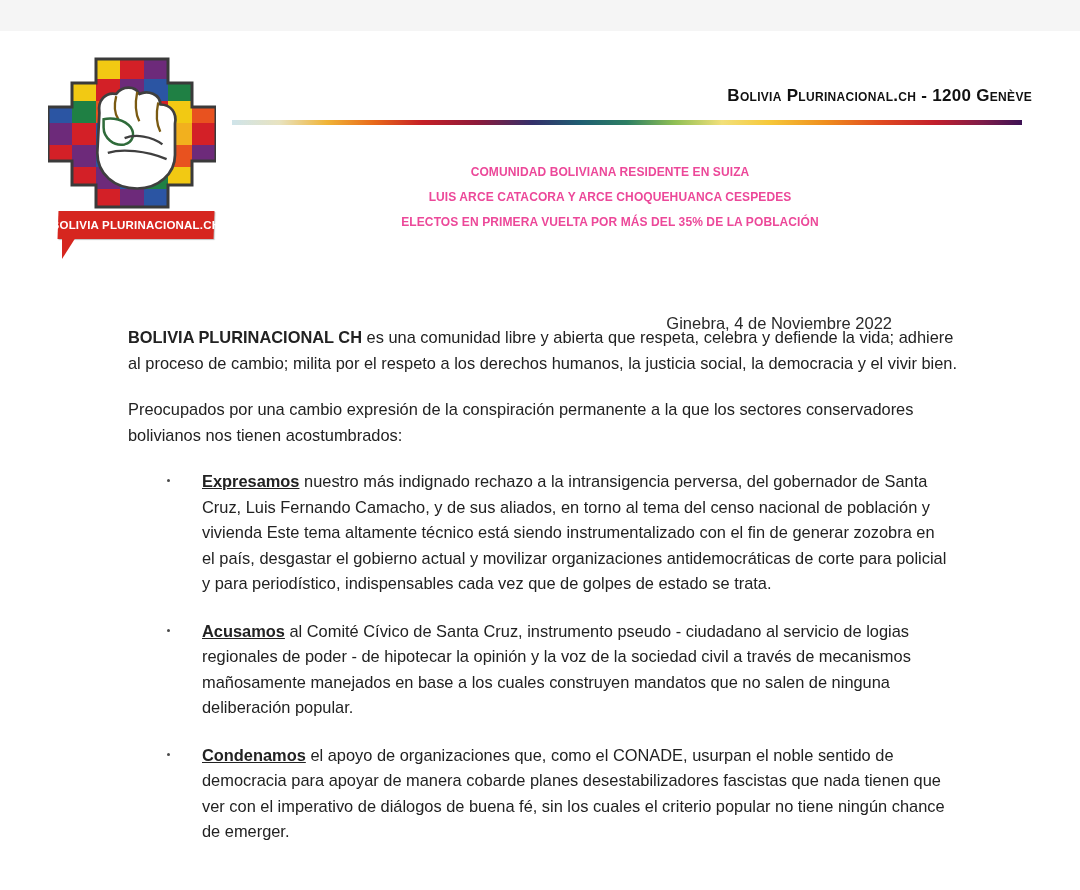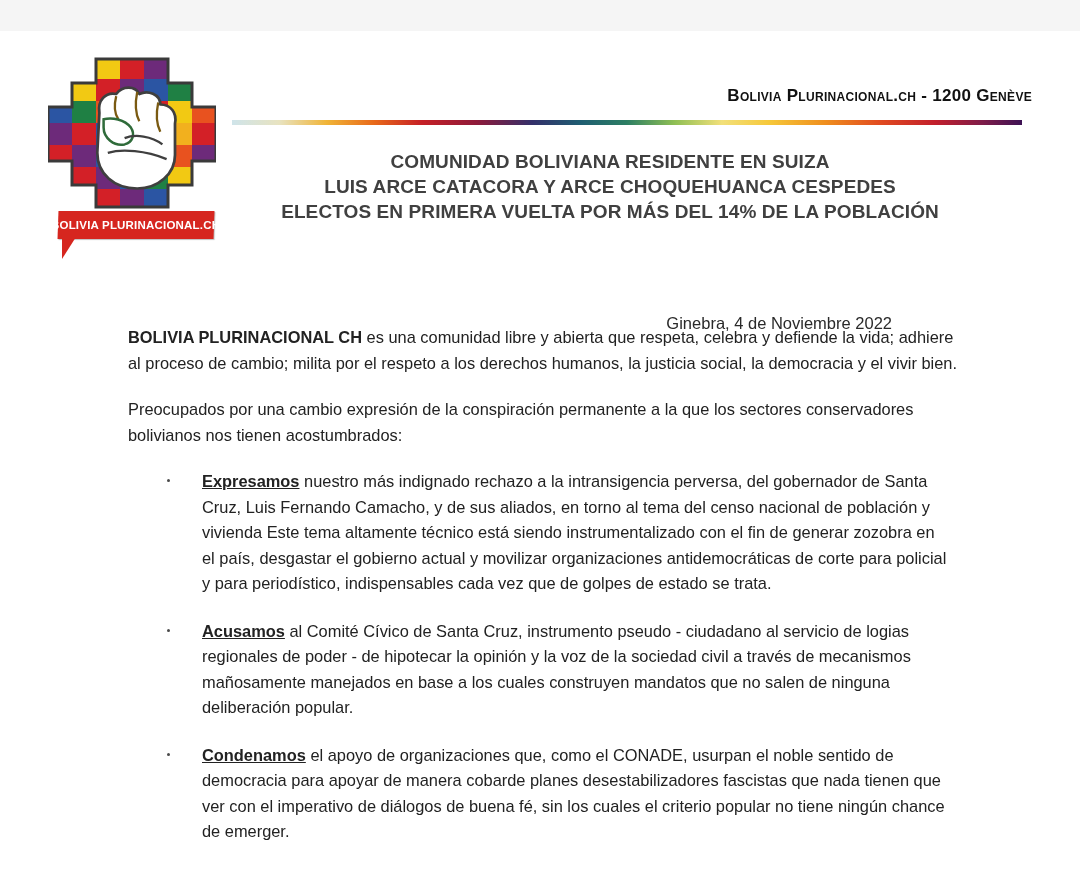--- a/index.html
+++ b/index.html
@@ -105,28 +105,28 @@
       #e14b20 82%,
       #c21f2c 89%,
       #7e1c49 95%,
       #3d1254 100%);
   }
 
   
   .doc-title {
     position: absolute;
     left: 240px;
-    top: 149px;
+    top: 160px;
     width: 740px;
     text-align: center;
     font-weight: bold;
-    font-size: 19px;
+    font-size: 12px;
     line-height: 25px;
     letter-spacing: 0.1px;
-    color: #404040;
+    color: #ec4899;
   }
 
   
   .doc-date {
     position: absolute;
     left: 240px;
     top: 282px;
     width: 652px;
     text-align: right;
     font-size: 16.5px;
@@ -264,21 +264,21 @@
     </div>
     <div class="logo-tail"></div>
   </div>
 
   <div class="header-title">Bolivia Plurinacional.ch - 1200 Genève</div>
   <div class="header-rule"></div>
 
   <div class="doc-title" id="doc-title">
       <div>COMUNIDAD BOLIVIANA RESIDENTE EN SUIZA</div>
       <div>LUIS ARCE CATACORA Y ARCE CHOQUEHUANCA CESPEDES</div>
-      <div>ELECTOS EN PRIMERA VUELTA POR MÁS DEL 14% DE LA POBLACIÓN</div>
+      <div>ELECTOS EN PRIMERA VUELTA POR MÁS DEL 35% DE LA POBLACIÓN</div>
     </div>
 
   <div class="doc-date">Ginebra, 4 de Noviembre 2022</div>
 
   <div class="body-wrap">
 
     <p class="para">
       <span class="lead-bold">BOLIVIA PLURINACIONAL CH</span><span> es una comunidad libre y abierta que respeta, celebra y defiende la vida; adhiere al proceso de cambio; milita por el respeto a los derechos humanos, la justicia social, la democracia y el vivir bien.</span>
     </p>
 

